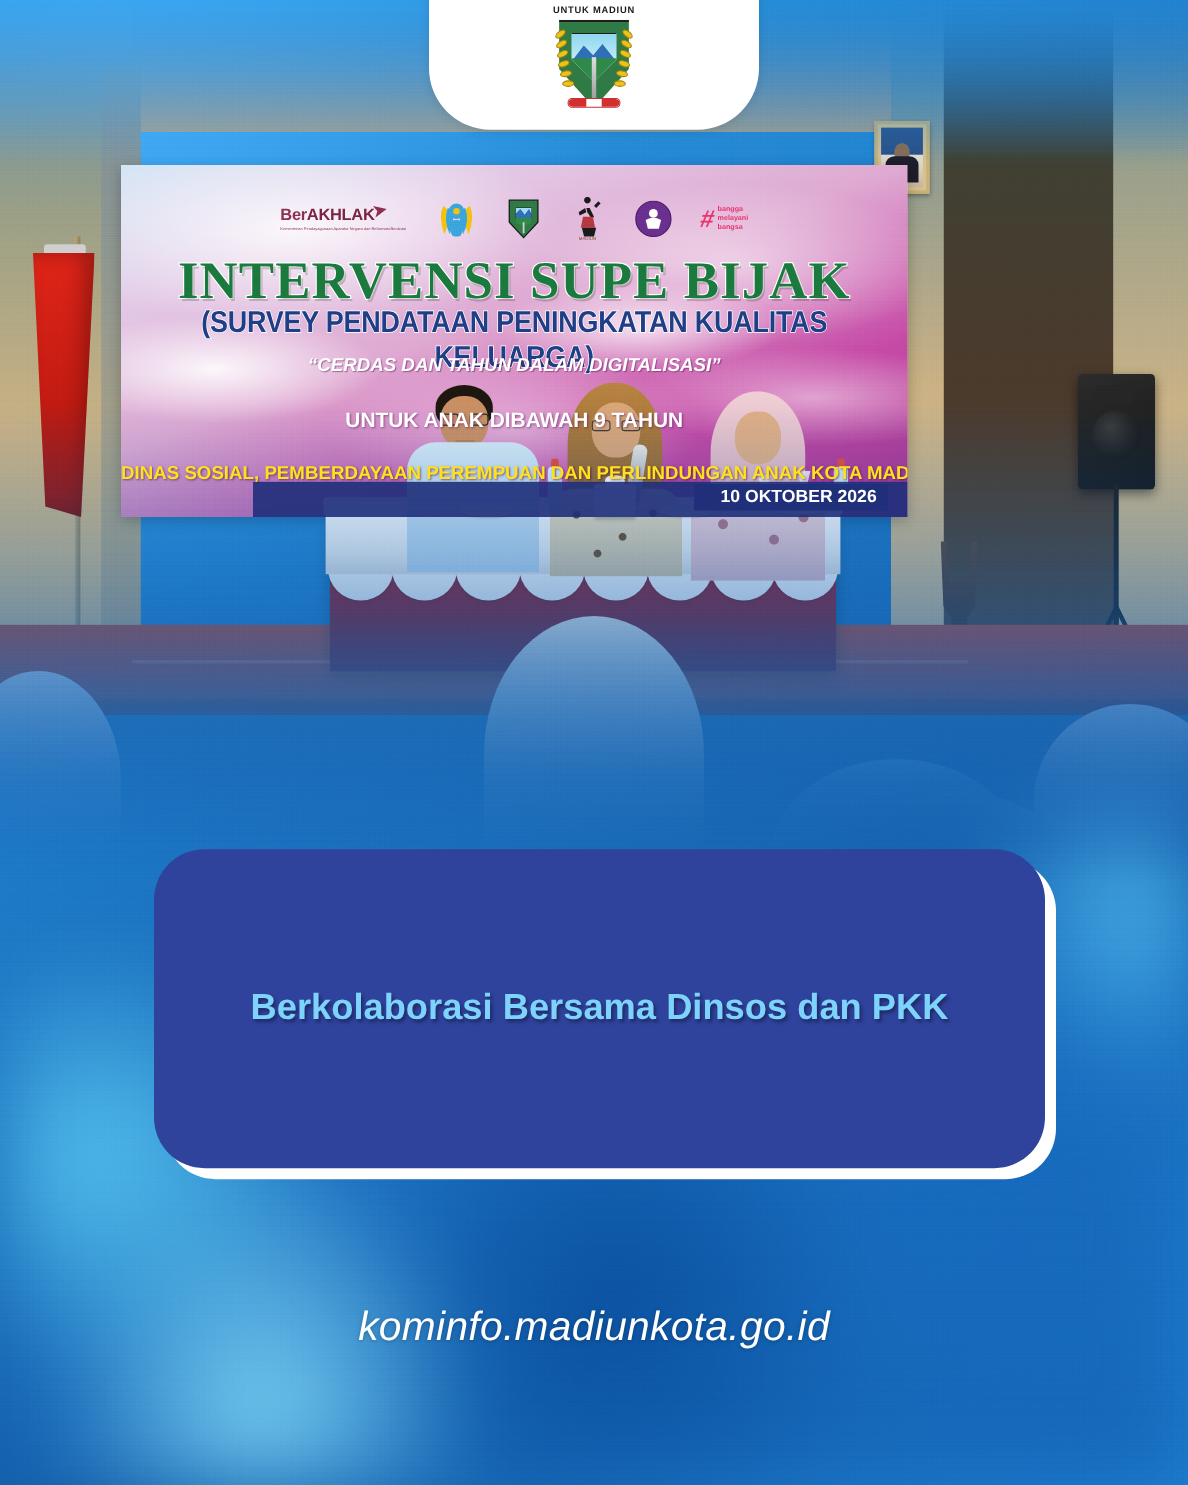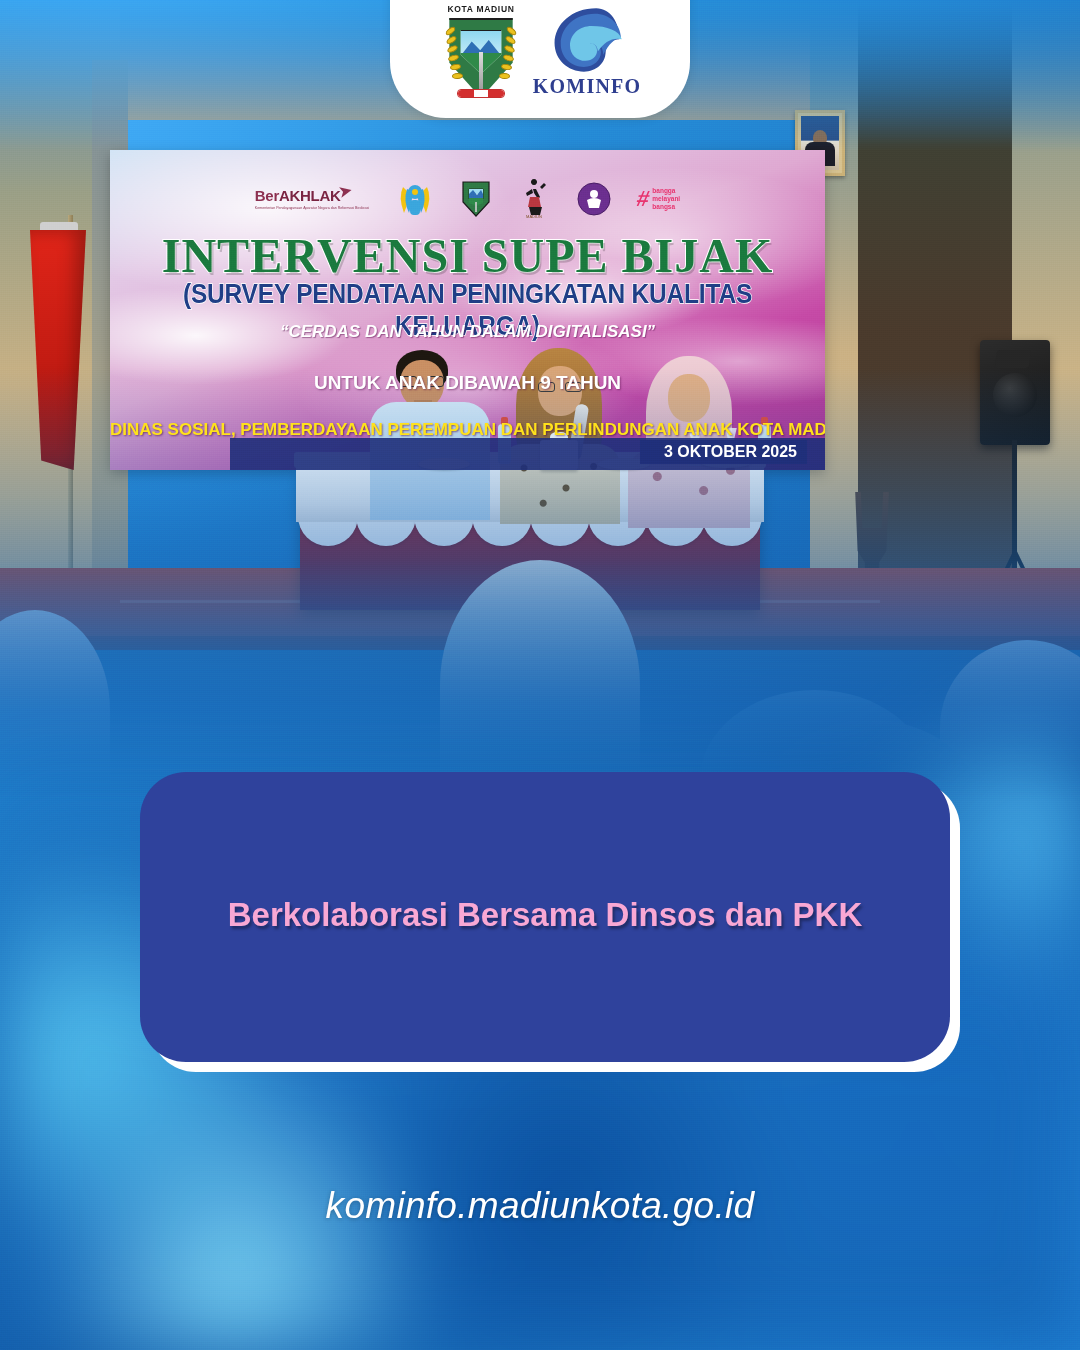--- a/index.html
+++ b/index.html
@@ -367,21 +367,21 @@
     position:absolute; left:150px; top:782px; width:810px; height:290px;
     background:#ffffff; border-radius:46px; z-index:24;
   }
   .card {
     position:absolute; left:140px; top:772px; width:810px; height:290px;
     background:#2f429c; border-radius:46px; z-index:25;
     display:flex; flex-direction:column; align-items:center; justify-content:center;
     padding:22px 34px;
   }
   .kicker {
-    font:700 33px "Liberation Sans", sans-serif; color:#f9a8d4;
+    font:700 33px "Liberation Sans", sans-serif; color:#7dd3fc;
     text-shadow: 2px 3px 3px rgba(0,0,0,.35);
     text-align:center; line-height:1.18; margin-bottom:4px;
   }
   .headline {
     font:700 45px "Liberation Sans", sans-serif; color:#ffe11b;
     text-shadow: 3px 4px 3px rgba(0,0,0,.40);
     text-align:center; line-height:1.16; letter-spacing:-.4px;
   }
 
   
@@ -477,21 +477,21 @@
             <span class="bmb">bangga<br>melayani<br>bangsa</span>
           </div>
         </div>
 
         <div class="b-title">INTERVENSI SUPE BIJAK</div>
         <div class="b-sub1">(SURVEY PENDATAAN PENINGKATAN KUALITAS KELUARGA)</div>
         <div class="b-quote">“CERDAS DAN TAHUN DALAM DIGITALISASI”</div>
         <div class="b-line3">UNTUK ANAK DIBAWAH 9 TAHUN</div>
         <div class="b-datebar"></div>
         <div class="b-org">DINAS SOSIAL, PEMBERDAYAAN PEREMPUAN DAN PERLINDUNGAN ANAK KOTA MADIUN</div>
-        <div class="b-date">3 OKTOBER 2025</div>
+        <div class="b-date">10 OKTOBER 2026</div>
       </div>
 
       <div class="spk-box">
         <div class="spk-tweet"></div>
         <div class="spk-woof"></div>
       </div>
       <div class="spk-stand"></div>
       <div class="spk-legs">
         <i style="transform:rotate(-26deg)"></i>
         <i style="transform:rotate(26deg)"></i>
@@ -564,21 +564,21 @@
       <div class="photo-tint"></div>
     </div>
   </div>
 
   <div class="grain"></div>
 
   <div class="notch">
     <div class="notch-inner">
 
       <div class="madiun-emblem">
-        <div class="madiun-cap">KOTA MADIUN</div>
+        <div class="madiun-cap">UNTUK MADIUN</div>
         <div class="shield"></div>
         <div class="rice-l">
           <i style="left:0;top:2px;transform:rotate(-38deg)"></i>
           <i style="left:1px;top:11px;transform:rotate(-32deg)"></i>
           <i style="left:2px;top:20px;transform:rotate(-26deg)"></i>
           <i style="left:3px;top:29px;transform:rotate(-18deg)"></i>
           <i style="left:5px;top:38px;transform:rotate(-10deg)"></i>
           <i style="left:7px;top:47px;transform:rotate(-2deg)"></i>
         </div>
         <div class="rice-r">
@@ -591,34 +591,20 @@
         </div>
         <div class="shield-in">
           <div class="shield-sky"></div>
           <div class="shield-mtn"></div>
           <div class="shield-grn"></div>
         </div>
         <div class="keris"></div>
         <div class="ribbon"></div>
       </div>
 
-      <div class="kominfo">
-        <svg class="kominfo-mark" viewBox="0 0 100 88" aria-hidden="true">
-          <path d="M62 3 C30 3 8 24 8 48 C8 70 26 85 46 85 C62 85 74 74 74 60 C74 48 65 39 53 39 C43 39 35 46 35 55 C35 62 40 67 47 67 C52 67 56 64 56 59
-                   C56 63 53 66 49 66 C44 66 40 62 40 56 C40 48 47 42 55 42 C66 42 74 51 74 62
-                   C74 51 82 43 92 43 C92 21 80 3 62 3 Z" fill="#2e4d9e"></path>
-          <path d="M60 10 C34 10 16 28 16 49 C16 67 30 79 46 79 C59 79 68 70 68 60 C68 51 61 45 52 45 C45 45 40 50 40 56
-                   C40 60 43 63 47 63 C43 63 40 60 40 56 C40 49 46 44 53 44 C63 44 71 52 71 63 C78 49 86 42 94 41
-                   C93 23 79 10 60 10 Z" fill="#3f74c4"></path>
-          <path d="M56 26 C40 26 28 37 28 51 C28 63 37 71 48 71 C57 71 63 65 63 58 C63 52 59 48 53 48
-                   C49 48 46 51 46 55 C46 57 48 59 50 59 C48 59 46 57 46 55 C46 51 49 48 54 48
-                   C60 48 64 53 64 59 C72 46 84 40 95 43 C92 32 76 26 56 26 Z" fill="#6fc6e8"></path>
-        </svg>
-        <div class="kominfo-word">KOMINFO</div>
-      </div>
     </div>
   </div>
 
   <div class="card-shadow"></div>
   <div class="card">
     <div class="kicker">Berkolaborasi Bersama Dinsos dan PKK</div>
   </div>
 
   <div class="url">kominfo.madiunkota.go.id</div>
 

